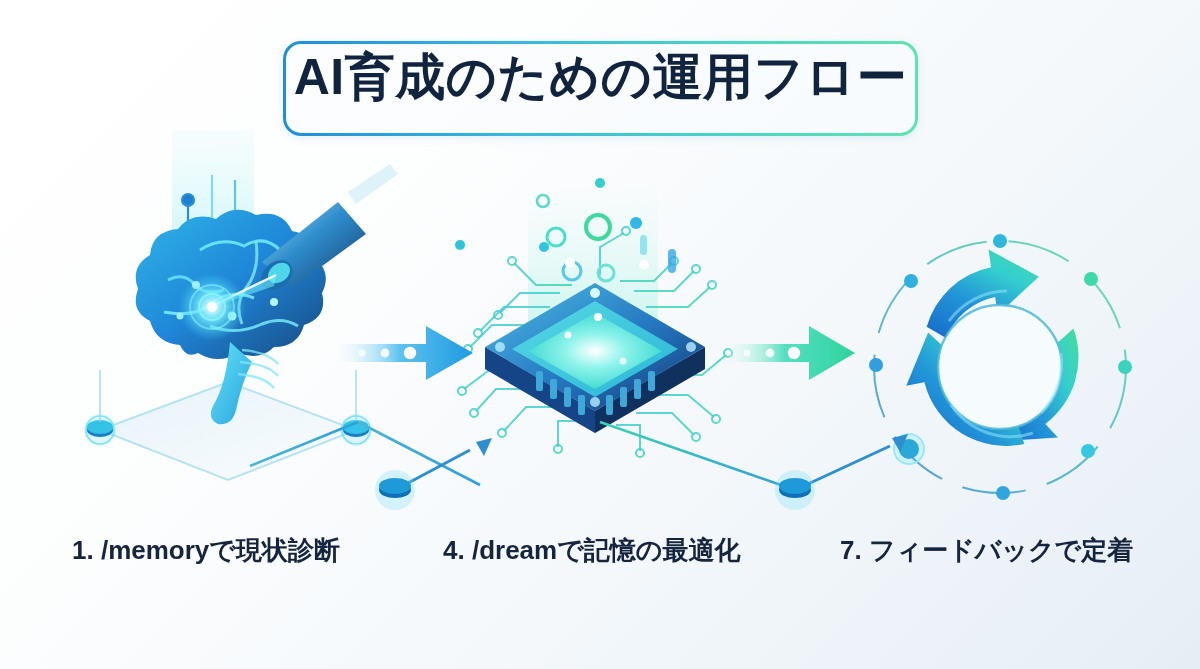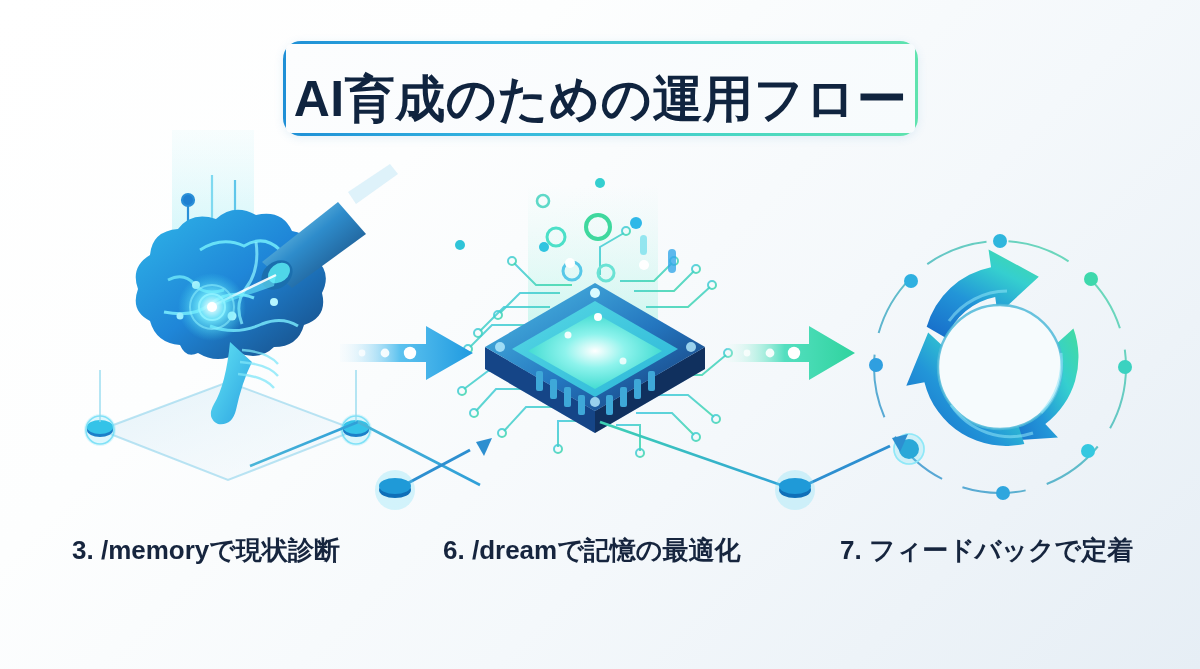--- a/index.html
+++ b/index.html
@@ -13,23 +13,23 @@
   }
   
   .title-wrap{
     position:absolute;left:283px;top:41px;width:635px;height:95px;
     border-radius:18px;
     background:linear-gradient(90deg,#1f8fd6 0%,#35b7e0 35%,#49d6c4 70%,#5fe3ae 100%);
     padding:3px;box-sizing:border-box;
     box-shadow:0 2px 10px rgba(60,140,200,.13);
   }
   .title-inner{
-    width:100%;height:100%;border-radius:5px;
+    width:100%;height:100%;border-radius:15px;
     background:linear-gradient(135deg,#fcfdfe 0%,#f7fbfd 100%);
-    display:flex;align-items:flex-end;justify-content:center;
+    display:flex;align-items:flex-start;justify-content:center;
   }
   .title-text{
     font-size:50px;font-weight:bold;color:#10243f;letter-spacing:.5px;
     white-space:nowrap;text-shadow:0 1px 1px rgba(255,255,255,.6);
   }
   
   .caption{
     position:absolute;top:533px;font-size:26px;font-weight:bold;
     color:#16253e;white-space:nowrap;
   }
@@ -391,17 +391,17 @@
           <ellipse cy="-4" ry="8" rx="16" fill="#1f9ad8"></ellipse>
       </g>
       <g transform="translate(795,110)">
         <circle r="20" fill="#6fe0f8" fill-opacity=".28"></circle>
         <ellipse ry="8" rx="16" fill="#0f6fb8"></ellipse>
           <ellipse cy="-4" ry="8" rx="16" fill="#1f9ad8"></ellipse>
       </g>
     </svg>
   </div>
 
-  <div class="caption" id="cap1">3. /memoryで現状診断</div>
-  <div class="caption" id="cap2">6. /dreamで記憶の最適化</div>
+  <div class="caption" id="cap1">1. /memoryで現状診断</div>
+  <div class="caption" id="cap2">4. /dreamで記憶の最適化</div>
   <div class="caption" id="cap3">7. フィードバックで定着</div>
 
 </div>
 
 </body></html>

